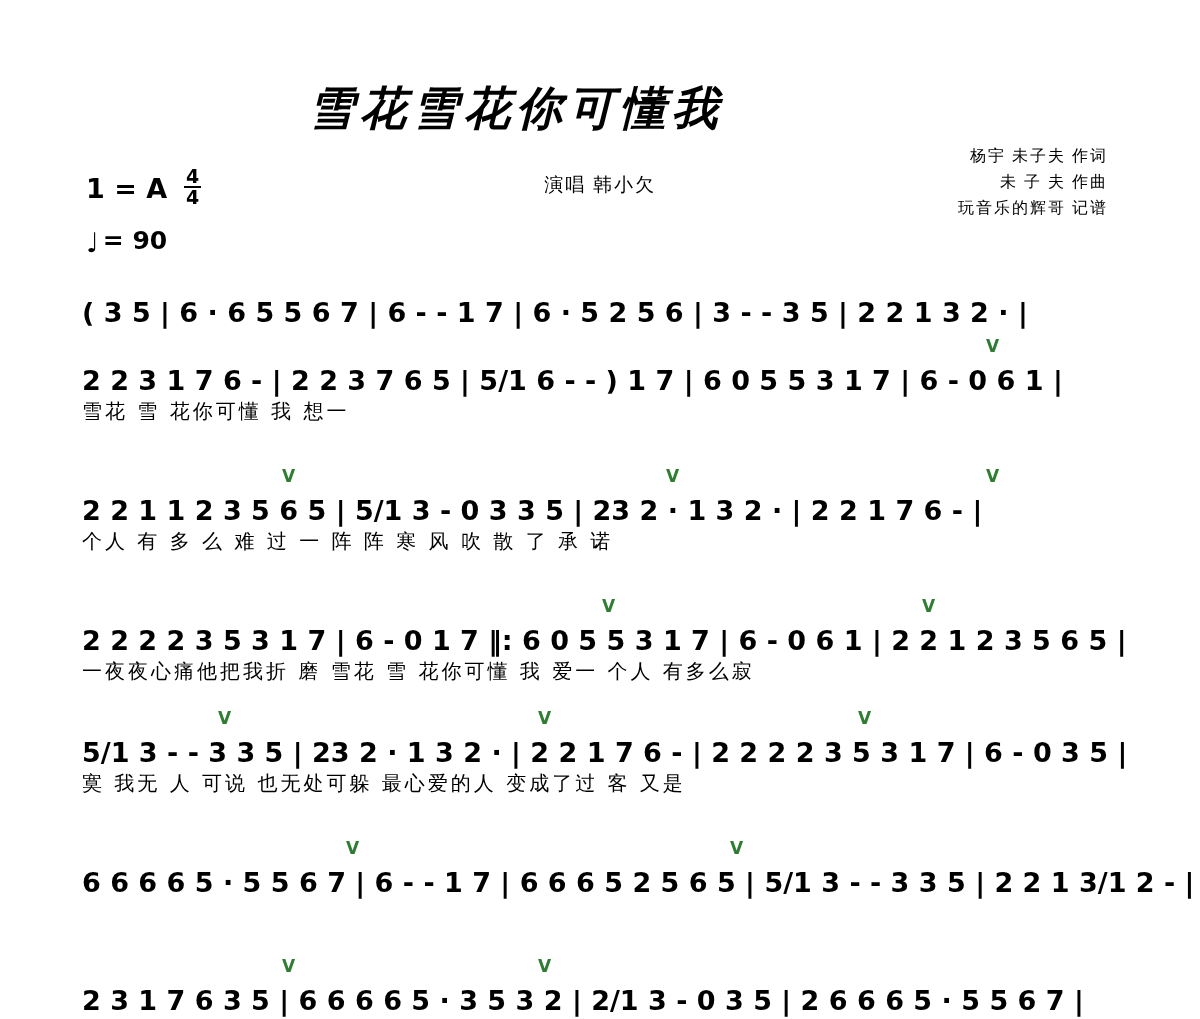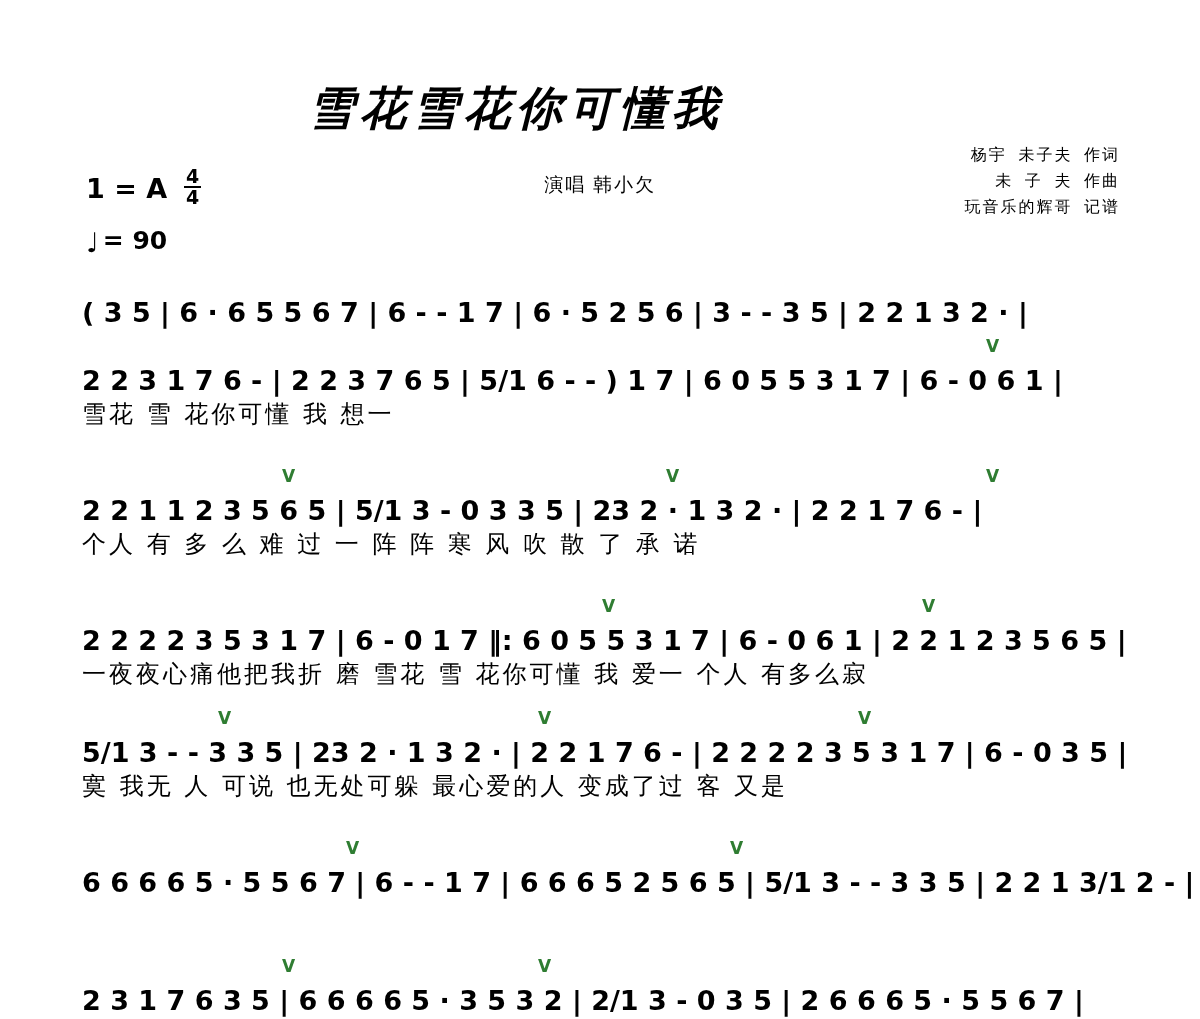--- a/index.html
+++ b/index.html
@@ -38,27 +38,26 @@
     top: 172px;
     left: 0;
     width: 1200px;
     text-align: center;
     font-size: 19px;
     letter-spacing: 2px;
   }
   .credits {
     position: absolute;
     top: 143px;
-    right: 80px;
+    right: 92px;
     text-align: right;
     font-size: 16px;
     line-height: 26px;
     letter-spacing: 2px;
     white-space: nowrap;
-    font-family: Liberation Mono, monospace;
   }
   .keysig {
     position: absolute;
     top: 168px;
     left: 86px;
     font-size: 27px;
     font-family: "DejaVu Sans", sans-serif;
     font-weight: bold;
     display: flex;
     align-items: center;
@@ -114,21 +113,21 @@
     display: flex;
     align-items: flex-end;
     letter-spacing: 0px;
   }
   .lyr {
     position: absolute;
     left: 82px;
     right: 74px;
     top: 58px;
     font-family: "DejaVu Serif", serif;
-    font-size: 24px;
+    font-size: 20px;
     white-space: nowrap;
     letter-spacing: 3px;
   }
 </style>
 </head>
 <body>
 
 <div class="sheet">
 
   <div class="title">雪花雪花你可懂我</div>

